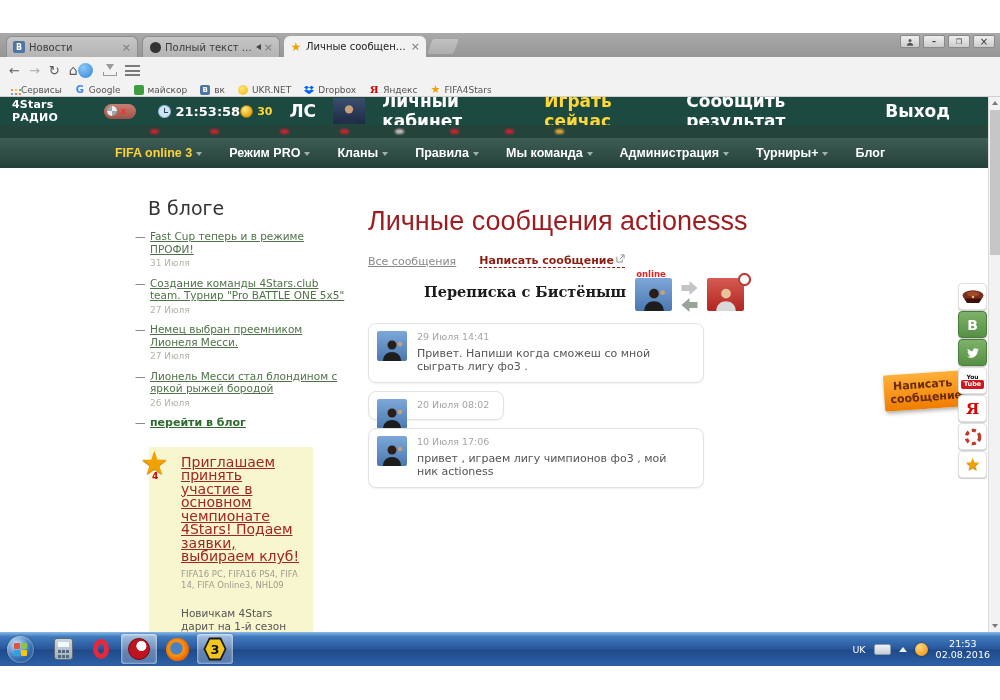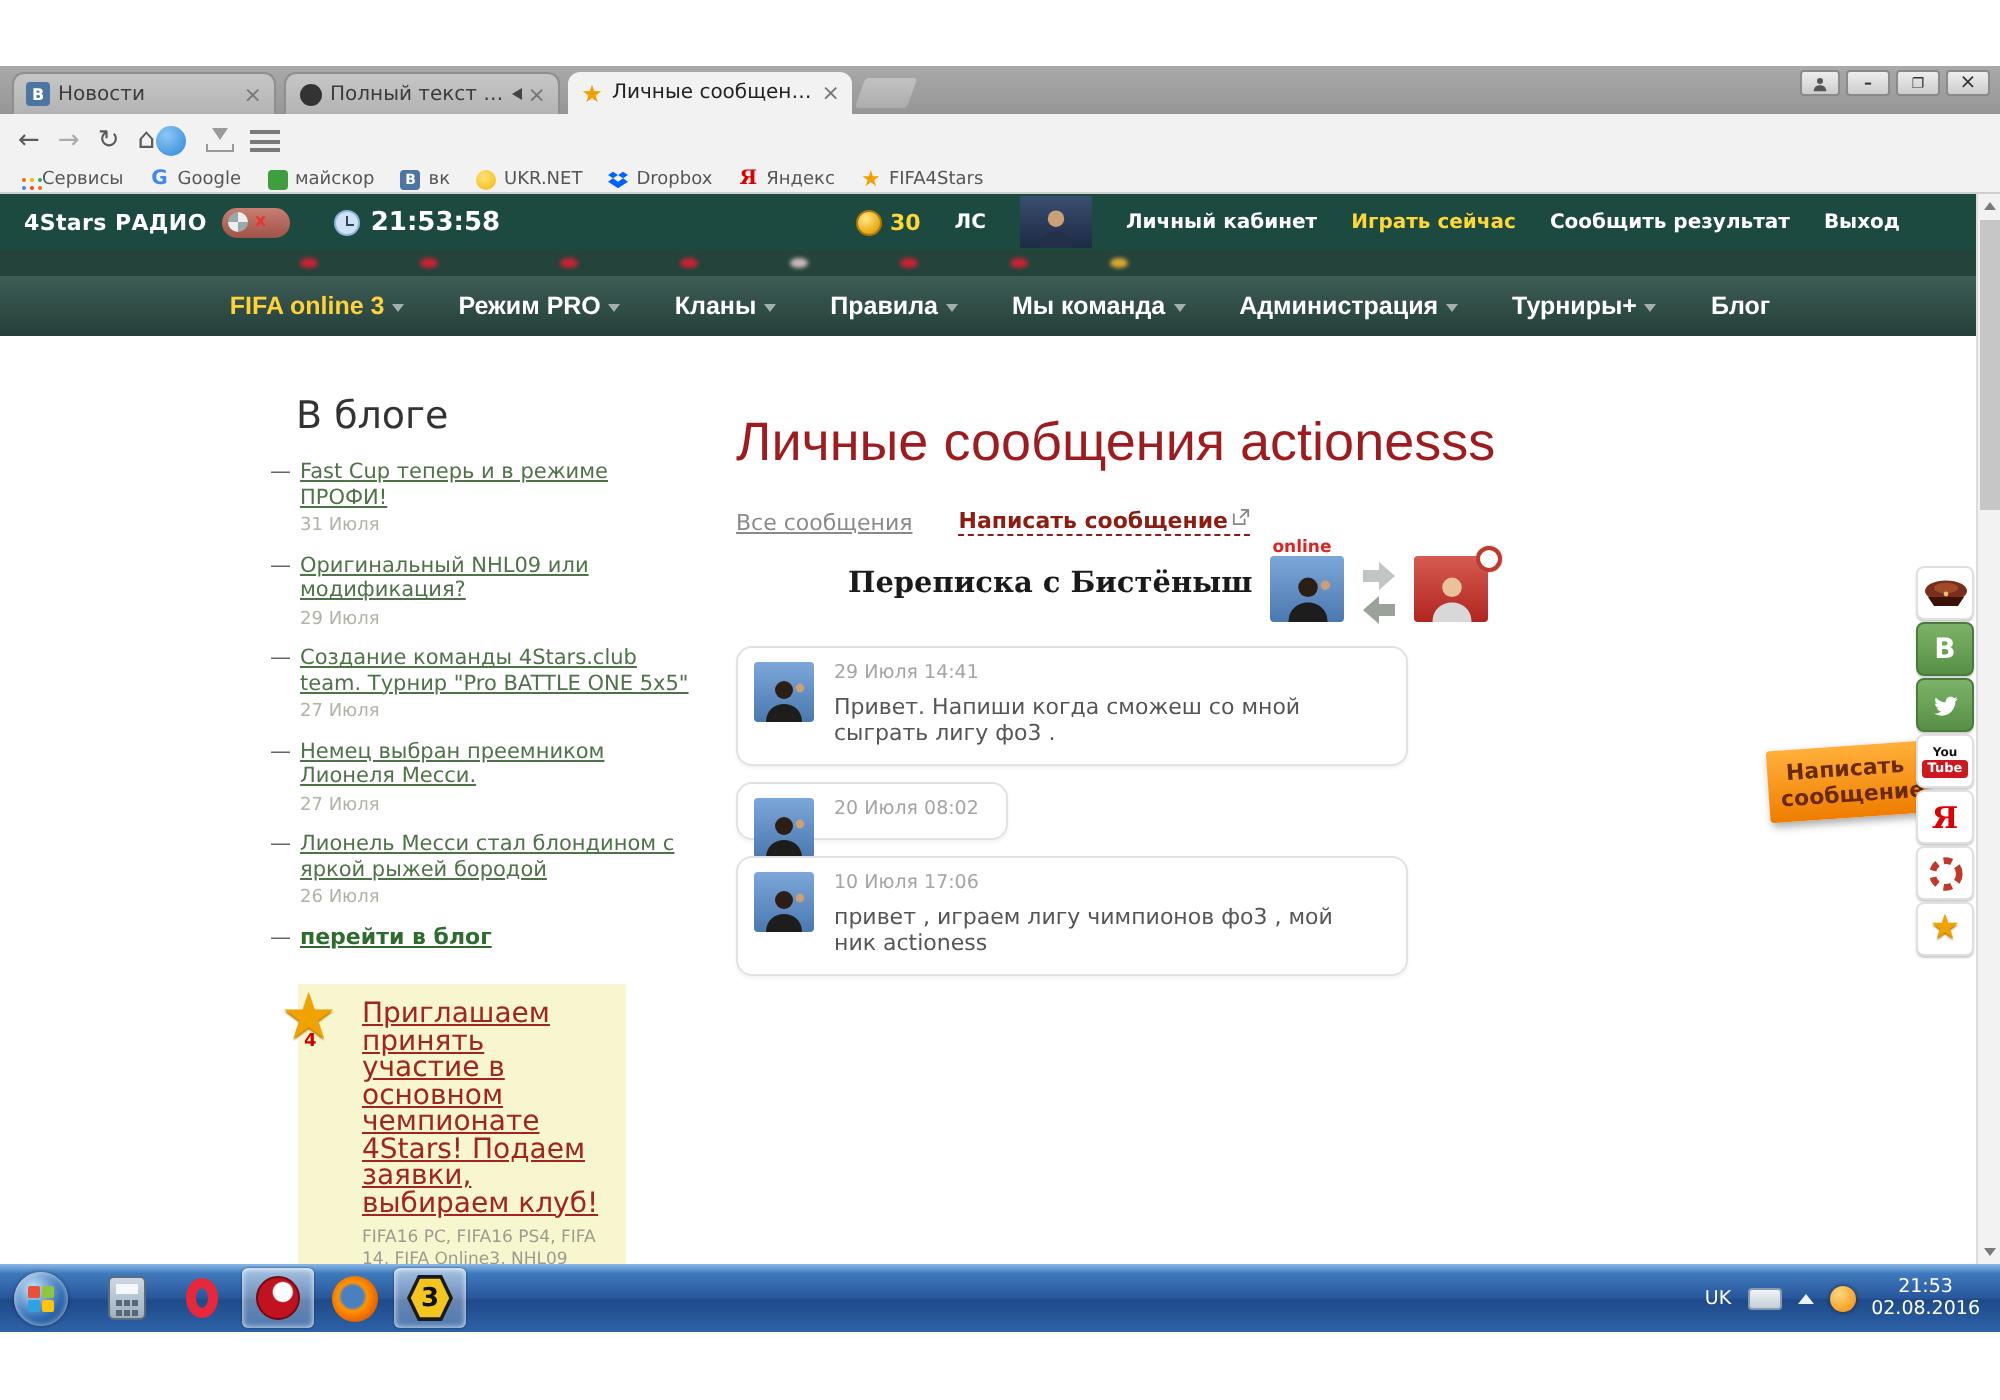--- a/index.html
+++ b/index.html
@@ -88,21 +88,21 @@
   .radio-x { color: #e33; font-size: 9px; font-weight: bold; line-height: 1; }
   .clock-ico { width: 13px; height: 13px; border-radius: 50%; background: #cfe3f5; border: 1px solid #8fb6d8;
                margin-left: 22px; position: relative; }
   .clock-ico::before { content: ""; position: absolute; left: 5px; top: 2px; width: 1px; height: 5px; background: #345; }
   .clock-ico::after { content: ""; position: absolute; left: 5px; top: 6px; width: 4px; height: 1px; background: #345; }
   .hdr-clock { font-size: 13px; font-weight: bold; margin-left: 5px; }
   .hdr-right { margin-left: auto; display: flex; align-items: center; gap: 17px; }
   .coin { width: 13px; height: 13px; border-radius: 50%;
           background: radial-gradient(circle at 35% 30%, #ffe98a, #e8a90f 70%, #b67d08); border: 1px solid #a87908; }
   .coins-count { color: #ffd837; font-weight: bold; margin-left: -10px; }
-  .hdr-link { color: #fff; font-weight: bold; font-size: 10px; }
+  .hdr-link { color: #fff; font-weight: bold; font-size: 17px; }
   .hdr-link.yellow { color: #ffd837; }
   .hdr-ava { width: 36px; height: 26px; background: linear-gradient(#3a4e6e, #1d2b44); overflow: hidden;
              display: flex; align-items: flex-end; justify-content: center; }
 
   .photoband { position: absolute; top: 28px; left: 0; width: 100%; height: 13px; background: #24433b; overflow: hidden; }
   .pdot { position: absolute; top: 4px; width: 9px; height: 5px; background: #c23; border-radius: 50%; filter: blur(1px); }
 
   .mainnav { position: absolute; top: 41px; left: 0; width: 100%; height: 30px;
              background: linear-gradient(#3d5d55, #243f39); display: flex; align-items: center;
              justify-content: center; gap: 27px; font-size: 12.5px; font-weight: bold; color: #fff;
@@ -390,24 +390,20 @@
       </div>
 
       <div class="aside">
         <h2 class="blog-h">В блоге</h2>
         <ul class="bloglist">
           <li>
             <a class="blog-link">Fast Cup теперь и в режиме ПРОФИ!</a>
             <div class="bdate">31 Июля</div>
           </li>
           <li>
-            <a class="blog-link">Оригинальный NHL09 или модификация?</a>
-            <div class="bdate">29 Июля</div>
-          </li>
-          <li>
             <a class="blog-link">Создание команды 4Stars.club team. Турнир "Pro BATTLE ONE 5x5"</a>
             <div class="bdate">27 Июля</div>
           </li>
           <li>
             <a class="blog-link">Немец выбран преемником Лионеля Месси.</a>
             <div class="bdate">27 Июля</div>
           </li>
           <li>
             <a class="blog-link">Лионель Месси стал блондином с яркой рыжей бородой</a>
             <div class="bdate">26 Июля</div>

